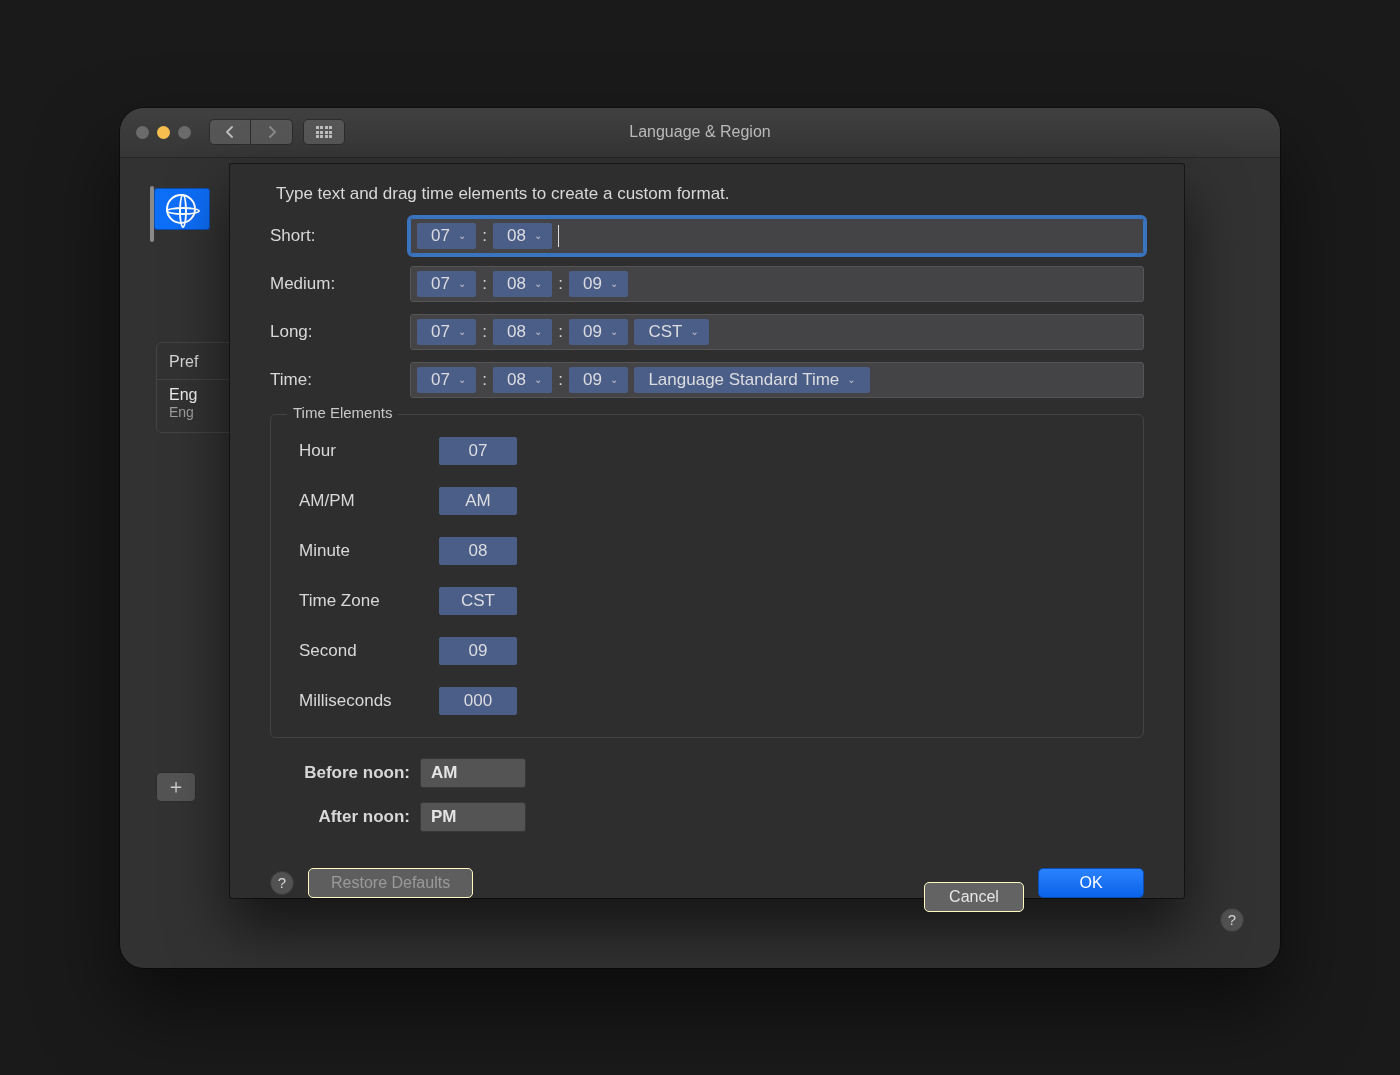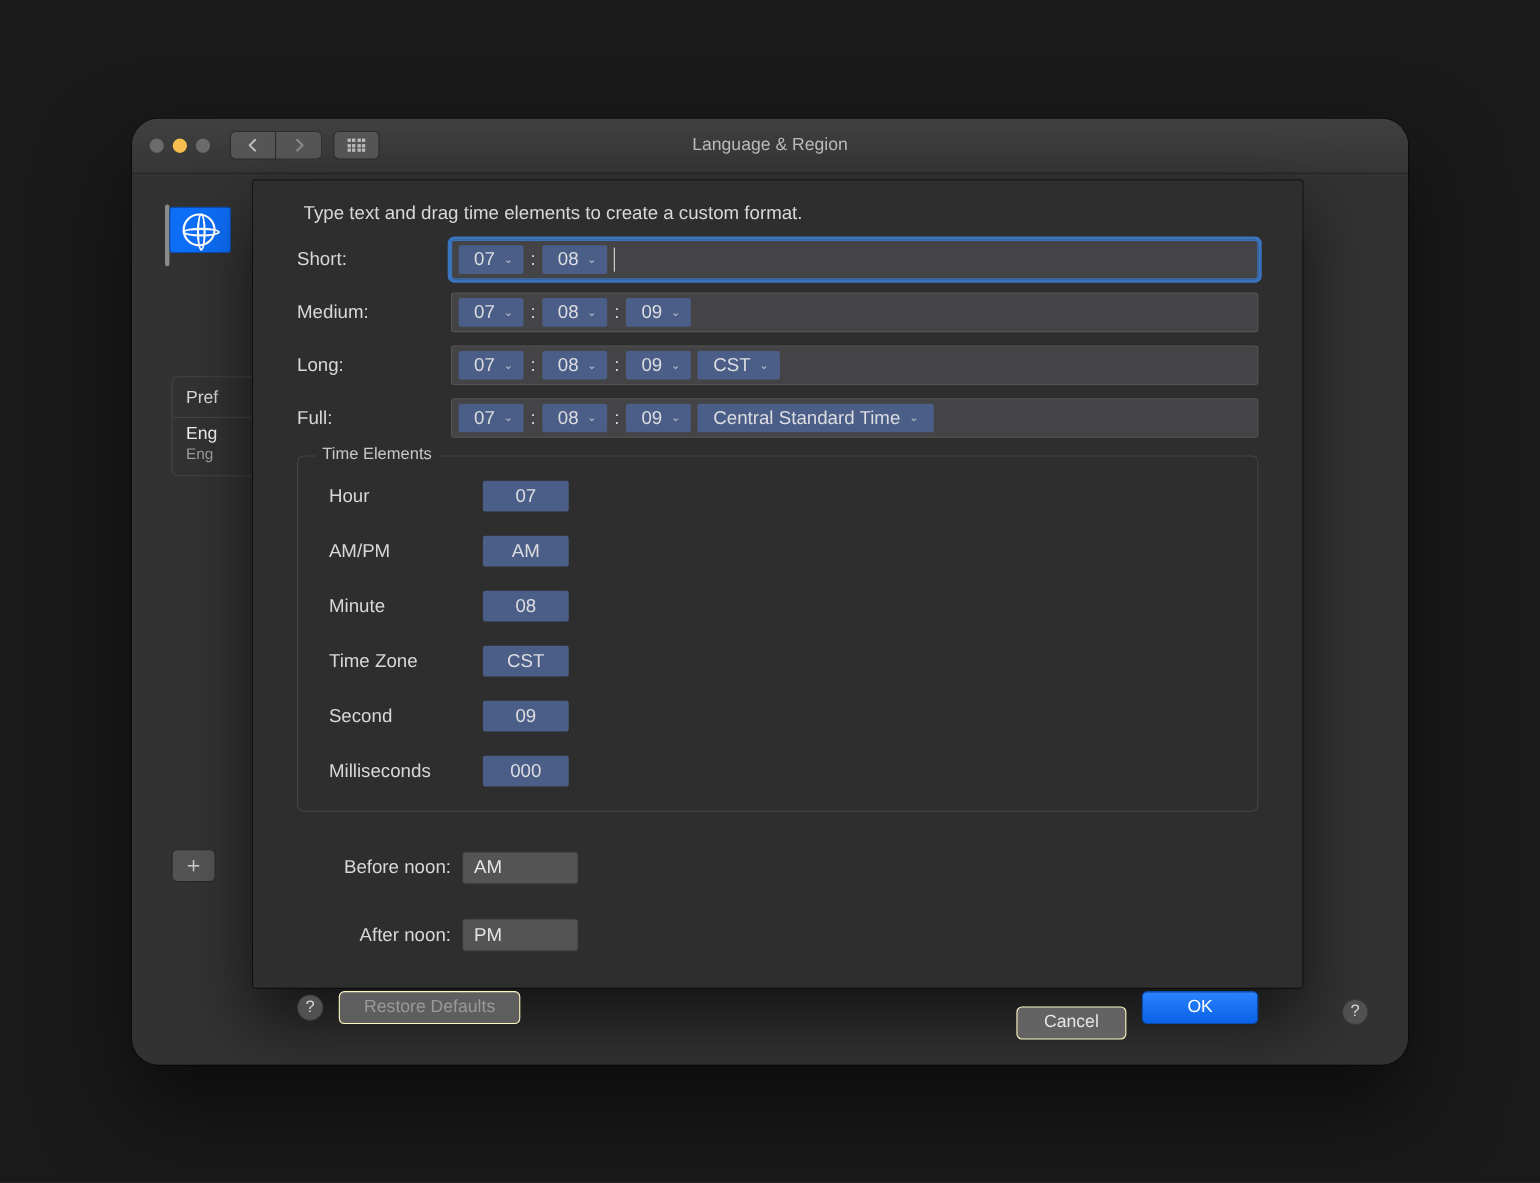--- a/index.html
+++ b/index.html
@@ -150,21 +150,21 @@
     position:absolute;top:-11px;left:16px;background:var(--bg-sheet);padding:0 6px;font-size:15px;color:#c8c8c8;
   }
   .elem-grid{display:grid;grid-template-columns:1fr;column-gap:60px;row-gap:22px;}
   .elem{display:flex;align-items:center;}
   .elem .lbl{width:140px;font-size:17px;color:var(--txt);}
   .chip{
     background:var(--token);color:var(--token-text);height:28px;min-width:78px;border-radius:2px;
     display:flex;align-items:center;justify-content:center;font-size:17px;padding:0 16px;
   }
 
-  .noon-rows{margin-top:36px;display:flex;flex-direction:column;gap:31px;}
+  .noon-rows{margin-top:20px;display:flex;flex-direction:column;gap:14px;font-weight:bold;}
   .noon-row{display:flex;align-items:center;}
   .noon-row .nlabel{width:150px;text-align:right;font-size:17px;color:var(--txt);padding-right:10px;}
   .noon-row .ninput{
     width:106px;height:30px;background:var(--bg-field);border:1px solid #383838;border-radius:3px;
     display:flex;align-items:center;padding:0 10px;color:#e4e4e4;font-size:17px;
   }
 
   .footer{
     margin-top:auto;display:flex;align-items:center;gap:14px;padding-top:22px;
   }
@@ -298,38 +298,38 @@
               <span class="chev">⌄</span>
             </div>
           <div class="token">
               <span>CST</span>
               <span class="chev">⌄</span>
             </div>
         </div>
       </div>
 
       <div class="fmt-row">
-        <div class="fmt-label">Full:</div>
+        <div class="fmt-label">Time:</div>
         <div class="fmt-field">
           <div class="token">
               <span>07</span>
               <span class="chev">⌄</span>
             </div>
           <span class="colon">:</span>
           <div class="token">
               <span>08</span>
               <span class="chev">⌄</span>
             </div>
           <span class="colon">:</span>
           <div class="token">
               <span>09</span>
               <span class="chev">⌄</span>
             </div>
           <div class="token wide">
-              <span>Central Standard Time</span>
+              <span>Language Standard Time</span>
               <span class="chev">⌄</span>
             </div>
         </div>
       </div>
 
     </div>
 
     <div class="group-box">
       <div class="legend">Time Elements</div>
       <div class="elem-grid">

